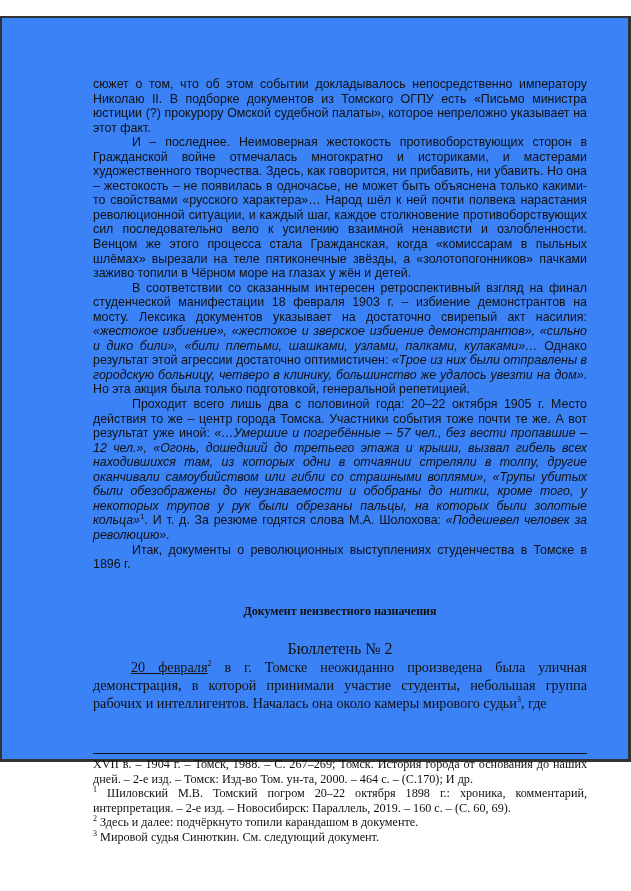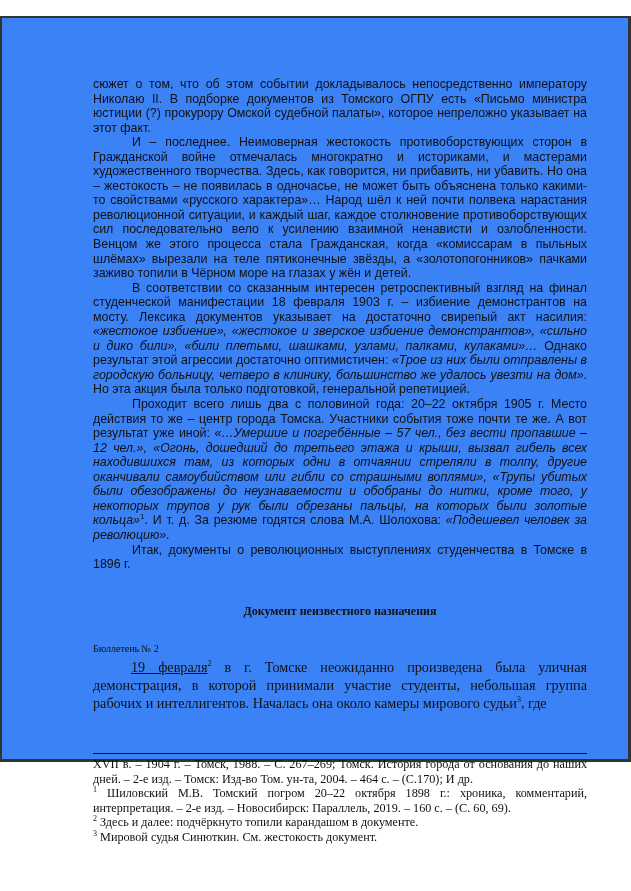--- a/index.html
+++ b/index.html
@@ -15,21 +15,21 @@
   }
   .body-text p { margin:0; text-align:justify; }
   .body-text p.indent { text-indent:39px; }
   .body-text i { font-style:italic; }
   sup { font-size:8px; line-height:0; vertical-align:super; }
   .doc {
     position:absolute; left:91px; top:584px; width:494px;
     font-family:"Liberation Serif", serif; color:#111;
   }
   .doc h2 { margin:0; font-size:12px; font-weight:bold; text-align:center; line-height:18px; }
-  .doc .bulletin { margin:20px 0 0 0; font-size:10px; line-height:18px; }
+  .doc .bulletin { margin:20px 0 0 0; font-size:16px; text-align:center; line-height:18px; }
   .doc p.text { margin:0; font-size:14.2px; line-height:18.2px; text-align:justify; text-indent:38px; }
   .doc u { text-decoration:underline; }
   .rule { position:absolute; left:91px; top:735px; width:494px; height:0; border-top:1.3px solid #111; }
   .footnotes {
     position:absolute; left:91px; top:739px; width:494px;
     font-family:"Liberation Serif", serif; font-size:12.2px; line-height:14.6px; color:#111;
   }
   .footnotes p { margin:0; text-align:justify; }
   .footnotes sup { font-size:8px; }
 </style>
@@ -57,25 +57,25 @@
     </p>
 
     <p class="indent">
       <span>Итак, документы о революционных выступлениях студенчества в Томске в 1896 г.</span>
     </p>
   </div>
 
   <div class="doc">
     <h2>Документ неизвестного назначения</h2>
     <div class="bulletin">Бюллетень № 2</div>
-    <p class="text"><u>19 февраля</u><sup>2</sup><span> в г. Томске неожиданно произведена была уличная демонстрация, в которой принимали участие студенты, небольшая группа рабочих и интеллигентов. Началась она около камеры мирового судьи</span><sup>3</sup><span>, где</span></p>
+    <p class="text"><u>20 февраля</u><sup>2</sup><span> в г. Томске неожиданно произведена была уличная демонстрация, в которой принимали участие студенты, небольшая группа рабочих и интеллигентов. Началась она около камеры мирового судьи</span><sup>3</sup><span>, где</span></p>
   </div>
 
   <div class="rule"></div>
 
   <div class="footnotes">
-    <p>XVII в. – 1904 г. – Томск, 1988. – С. 267–269; Томск. История города от основания до наших дней. – 2-е изд. – Томск: Изд-во Том. ун-та, 2004. – 464 с. – (С.170); И др.</p>
+    <p>XVII в. – 1904 г. – Томск, 1988. – С. 267–269; Томск. История города от основания до наших дней. – 2-е изд. – Томск: Изд-во Том. ун-та, 2000. – 464 с. – (С.170); И др.</p>
     <p><sup>1</sup><span> Шиловский М.В. Томский погром 20–22 октября 1898 г.: хроника, комментарий, интерпретация. – 2-е изд. – Новосибирск: Параллель, 2019. – 160 с. – (С. 60, 69).</span></p>
     <p><sup>2</sup><span> Здесь и далее: подчёркнуто топили карандашом в документе.</span></p>
-    <p><sup>3</sup><span> Мировой судья Синюткин. См. жестокость документ.</span></p>
+    <p><sup>3</sup><span> Мировой судья Синюткин. См. следующий документ.</span></p>
   </div>
 
 </div>
 
 </body></html>

